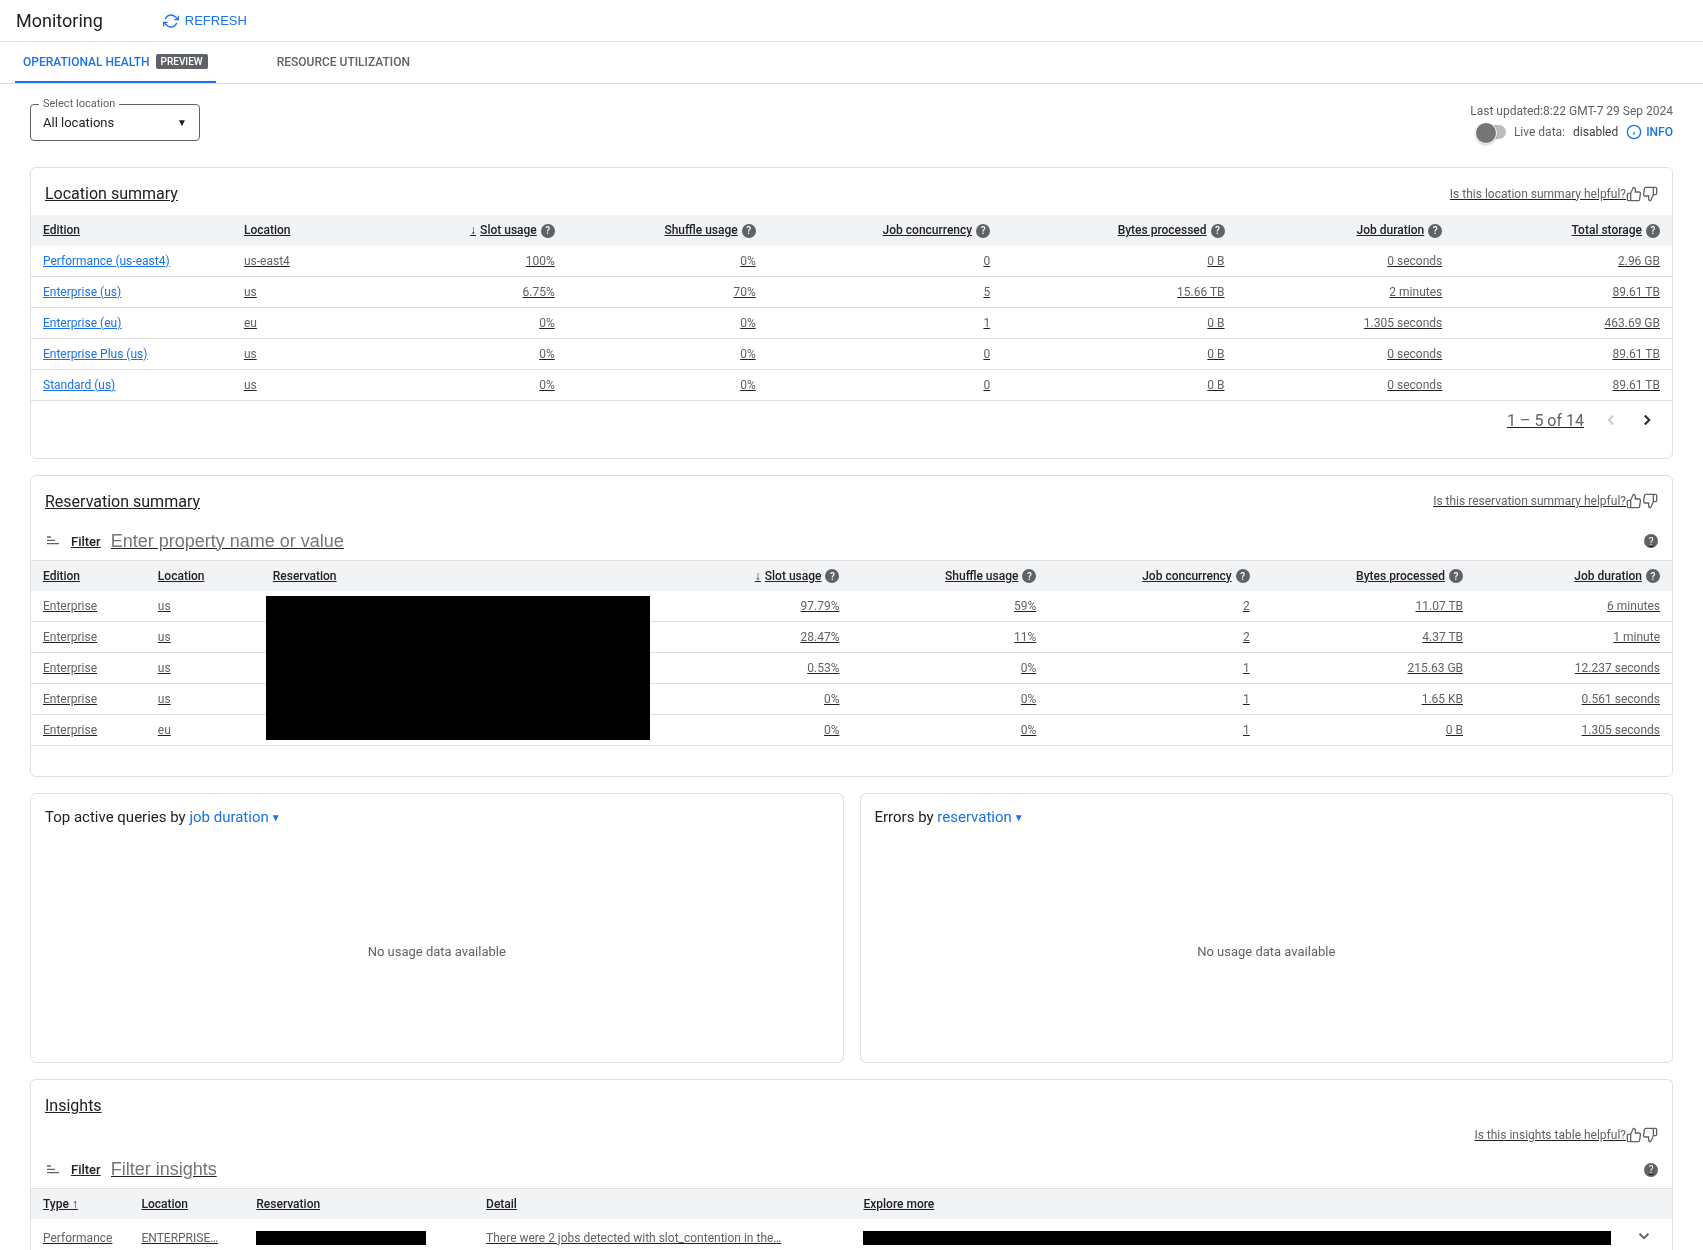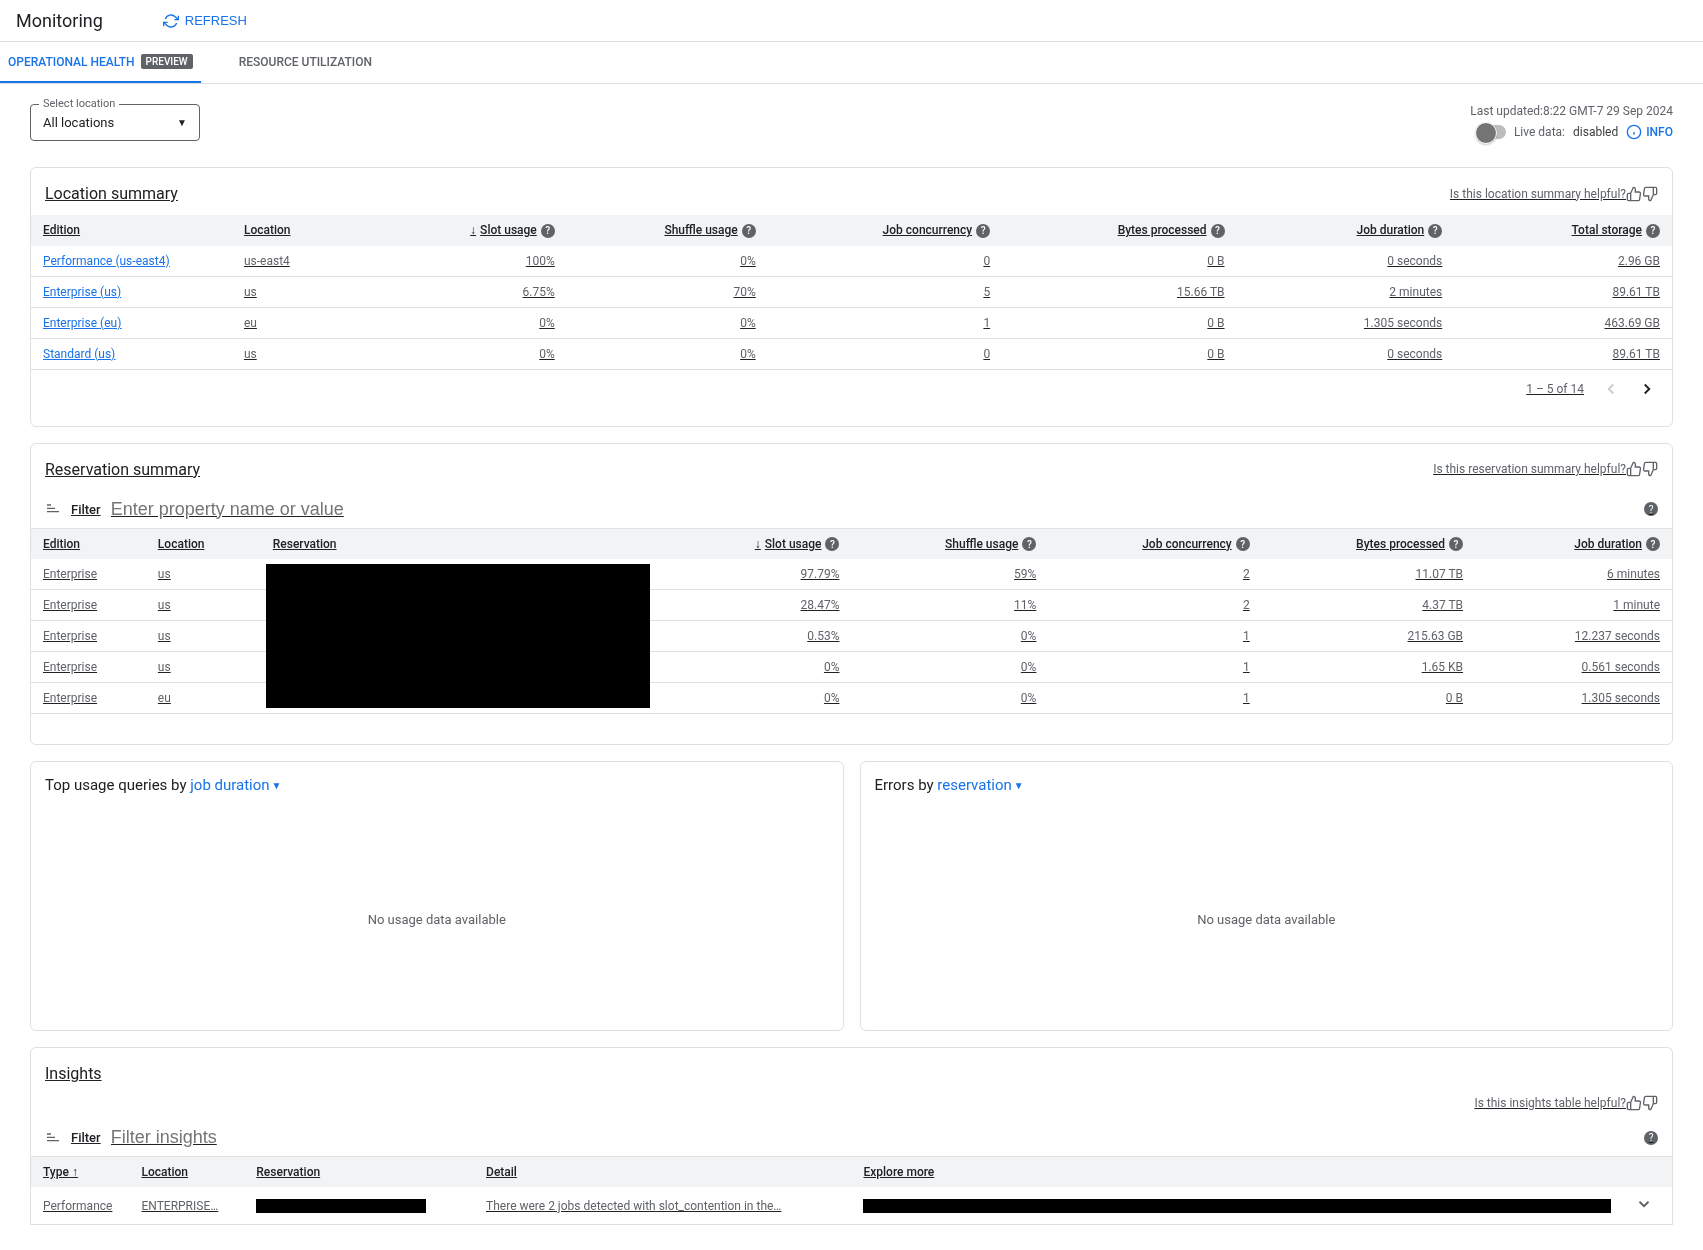--- a/index.html
+++ b/index.html
@@ -29,21 +29,22 @@
   font-size: 13px;
   font-weight: 500;
   cursor: pointer;
   border: none;
   background: none;
 }
 .refresh-icon { width: 16px; height: 16px; }
 .tabs {
   display: flex;
   border-bottom: 1px solid #e0e0e0;
-  padding: 0 0;
+  padding: 0 15px;
+  gap: 23px;
 }
 .tab {
   padding: 12px 8px;
   font-size: 12px;
   font-weight: 500;
   color: #5f6368;
   cursor: pointer;
   border-bottom: 2px solid transparent;
   display: flex;
   align-items: center;
@@ -187,21 +188,21 @@
   margin-left: 4px;
   cursor: help;
 }
 .sort-arrow { margin-right: 4px; }
 .pager {
   display: flex;
   justify-content: flex-end;
   align-items: center;
   padding: 10px 16px 28px;
   gap: 18px;
-  font-size: 12px;
+  font-size: 16px;
   color: #5f6368;
 }
 .pager-btn { cursor: pointer; color: #5f6368; width:18px; height:18px; }
 .pager-btn.disabled { color: #ccc; cursor: default; }
 .filter-bar {
   display: flex;
   align-items: center;
   padding: 8px 14px;
   border-bottom: 1px solid #e0e0e0;
   gap: 10px;
@@ -358,20 +359,30 @@
     <td><a href="#">Enterprise (eu)</a></td>
     <td>eu</td>
     <td class="right">0%</td>
     <td class="right">0%</td>
     <td class="right">1</td>
     <td class="right">0 B</td>
     <td class="right">1.305 seconds</td>
     <td class="right">463.69 GB</td>
         </tr>
         <tr>
+    <td><a href="#">Enterprise Plus (us)</a></td>
+    <td>us</td>
+    <td class="right">0%</td>
+    <td class="right">0%</td>
+    <td class="right">0</td>
+    <td class="right">0 B</td>
+    <td class="right">0 seconds</td>
+    <td class="right">89.61 TB</td>
+        </tr>
+        <tr>
     <td><a href="#">Standard (us)</a></td>
     <td>us</td>
     <td class="right">0%</td>
     <td class="right">0%</td>
     <td class="right">0</td>
     <td class="right">0 B</td>
     <td class="right">0 seconds</td>
     <td class="right">89.61 TB</td>
         </tr>
       </tbody>
@@ -483,21 +494,21 @@
     <td class="right">1.305 seconds</td>
         </tr>
       </tbody>
   </table>
   <div style="height:30px;"></div>
 </div>
 
 <div class="two-panels">
   <div class="half-panel">
     <div class="half-panel-title">
-      <span>Top usage queries by </span><span class="dropdown-link">
+      <span>Top active queries by </span><span class="dropdown-link">
           <span>job duration</span> 
           <span class="caret-down">▼</span>
         </span>
     </div>
     <div class="no-data">No usage data available</div>
   </div>
   <div class="half-panel">
     <div class="half-panel-title">
       <span>Errors by </span><span class="dropdown-link">
           <span>reservation</span> 

